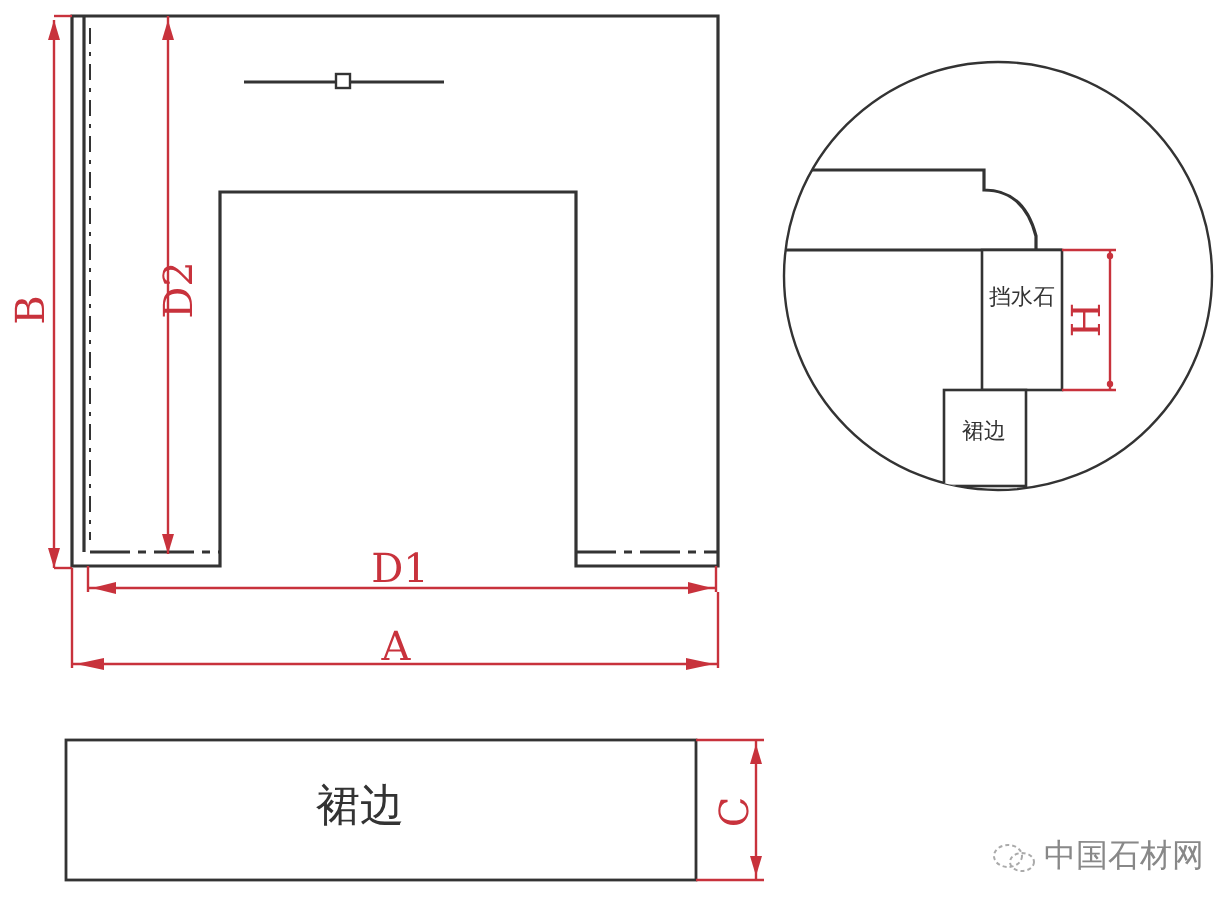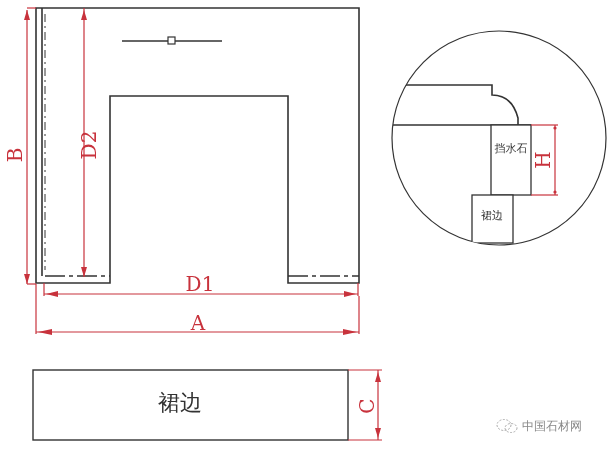--- a/index.html
+++ b/index.html
@@ -3,21 +3,21 @@
   <meta charset="utf-8">
   <style>
     html, body { margin: 0; padding: 0; background: #ffffff; }
     body { width: 615px; height: 457px; position: relative; overflow: hidden; font-family: "DejaVu Sans", sans-serif; }
     svg { position: absolute; left: 0; top: 0; }
     .cad { stroke: #333333; stroke-width: 1.6; fill: none; }
     .dim { stroke: #c8323c; stroke-width: 1.2; fill: none; }
     .dimfill { fill: #c8323c; }
     .dimtxt { fill: #c8323c; font-family: "DejaVu Serif", serif; font-size: 20px; }
     .cntxt { fill: #333333; font-family: "DejaVu Sans", sans-serif; }
-    .wm { position: absolute; left: 496px; top: 418px; font-family: "DejaVu Sans", sans-serif; font-size: 12px; color: #888888; display: flex; gap: 4px; }
+    .wm { position: absolute; left: 496px; top: 418px; font-family: "DejaVu Sans", sans-serif; font-size: 16px; color: #888888; display: flex; align-items: center; gap: 4px; }
   </style>
 </head>
 <body>
 
 <svg width="615" height="457" viewBox="0 0 615 457">
 
   <g>
 
     <path class="cad" d="M36 8 H359 V283 H288 V96 H110 V283 H36 Z"></path>
 

